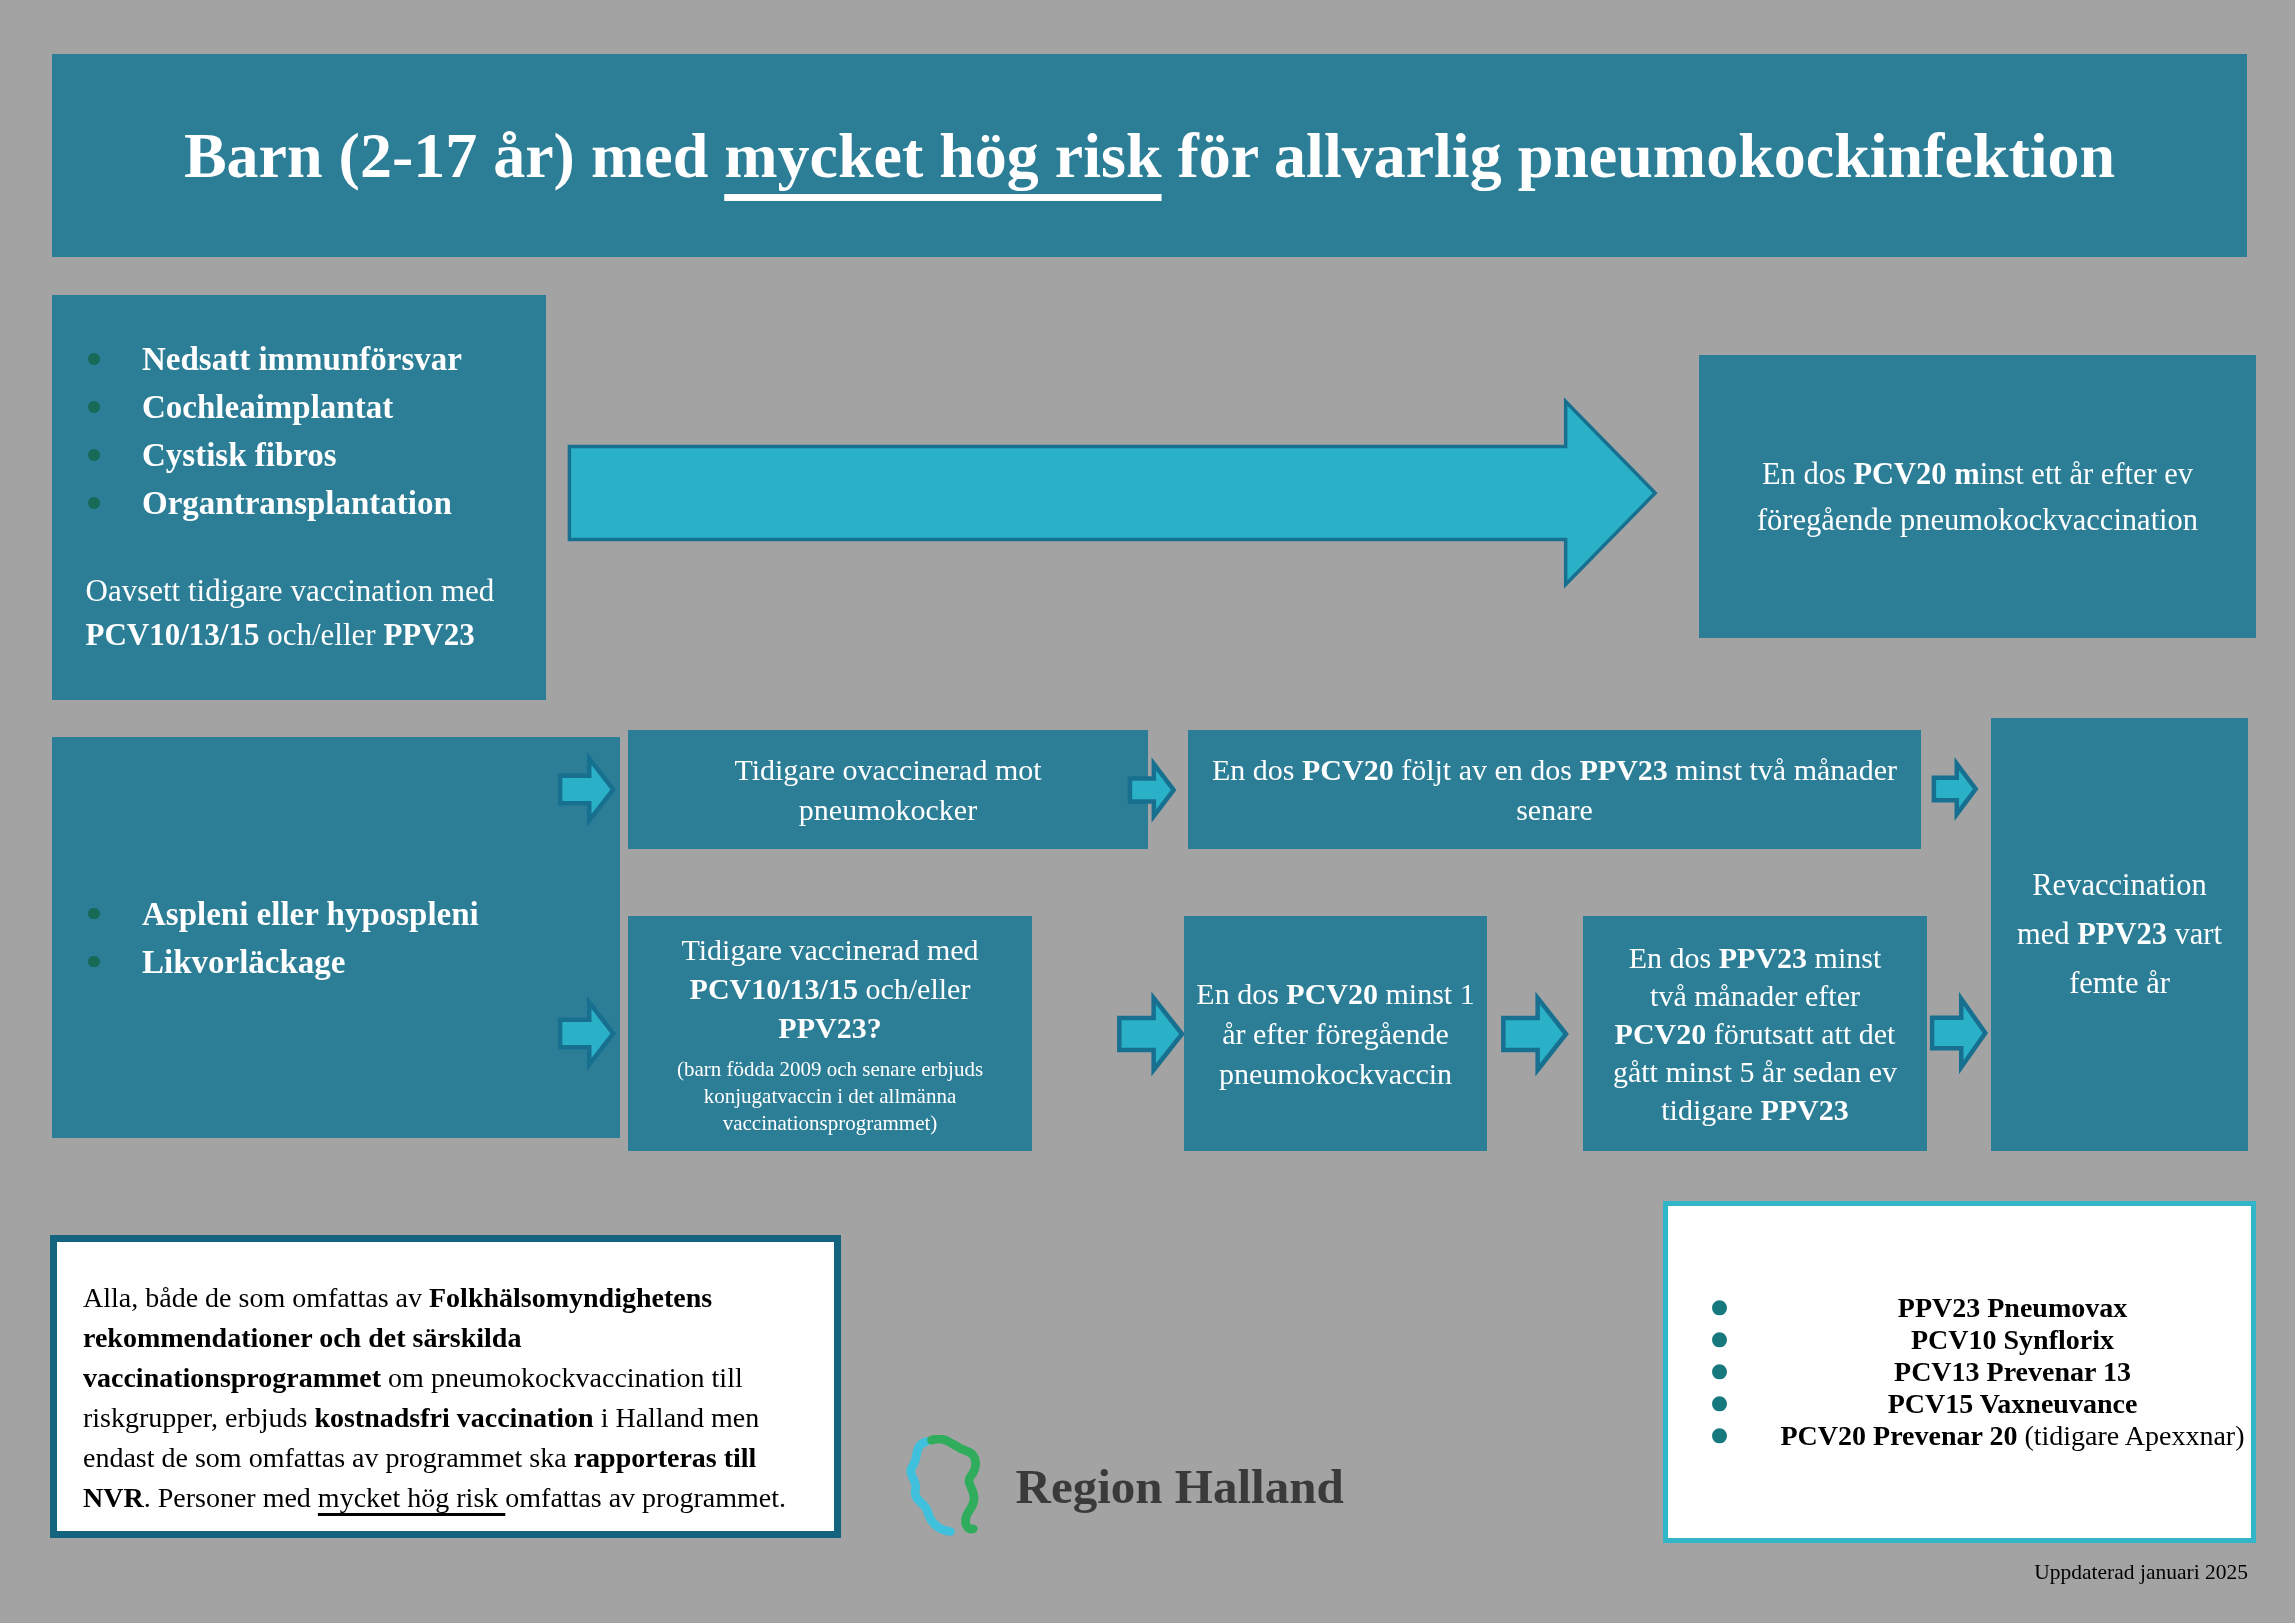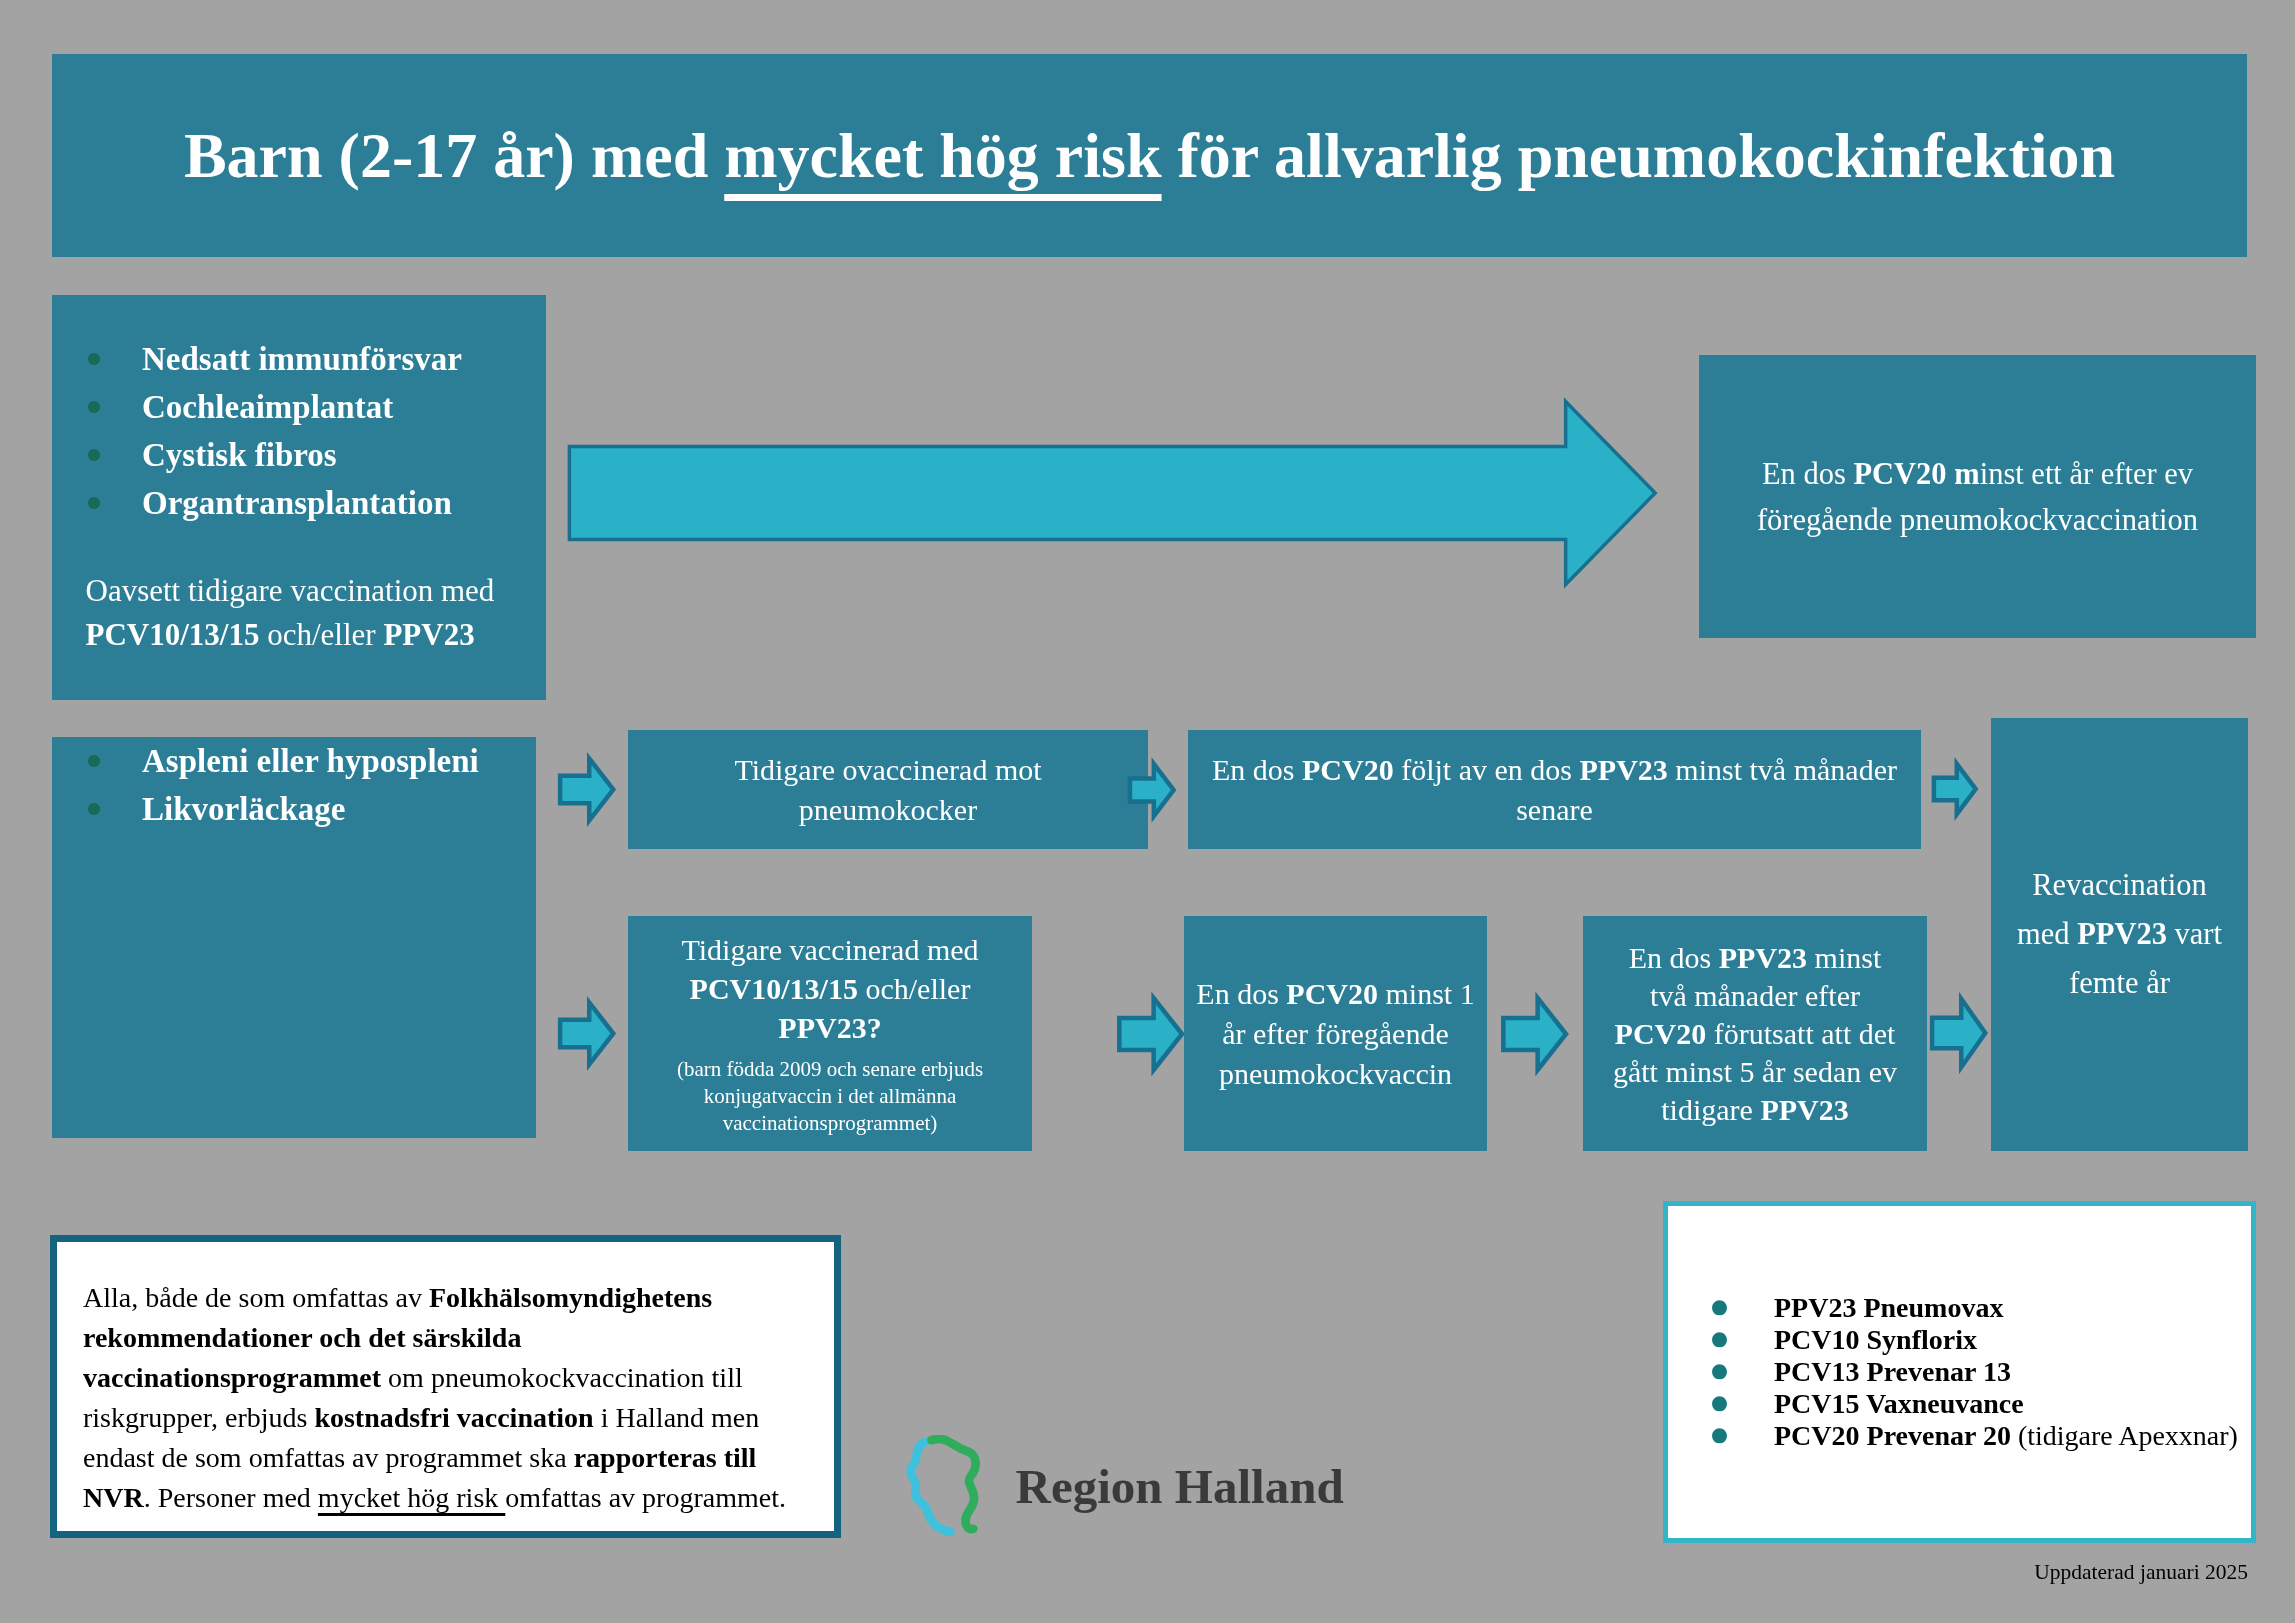--- a/index.html
+++ b/index.html
@@ -18,21 +18,21 @@
   .dot-list { list-style:none; }
   .dot-list li { position:relative; padding-left:69px; font-weight:bold; font-size:33px; line-height:48px; }
   .dot-list li::before {
     content:""; position:absolute; left:15.3px; top:18px;
     width:11.8px; height:11.8px; border-radius:50%; background:var(--bullet-dark);
   }
   #box-top-left .para { margin-top:42px; font-size:31px; line-height:44px; padding:0 14px 0 12.5px; font-weight:normal; }
 
   #box-top-right { left:1699px; top:355px; width:557px; height:283px; font-size:30.5px; line-height:46px; padding:0 36px; }
 
-  #box-mid-left { left:52px; top:737px; width:484px; height:401px; display:flex; flex-direction:column; padding:0 21px; }
+  #box-mid-left { left:52px; top:737px; width:568px; height:401px; display:flex; flex-direction:column; justify-content:center; padding:0 21px; }
 
   #box-r1a { left:628px;  top:730px; width:520px;  height:119px; font-size:30px; line-height:40px; padding:0 49px; }
   #box-r1b { left:1188px; top:730px; width:733px; height:119px; font-size:30px; line-height:40px; padding:0 19.4px; }
   #box-rev { left:1991px; top:718px; width:257px;  height:433px; font-size:30.5px; line-height:49px; padding:0 12.5px; }
   #box-r2a { left:628px;  top:916px; width:404px;  height:235px; font-size:30px; line-height:39px; padding:0 29px; flex-direction:column; }
   #box-r2a .small { font-size:21px; line-height:27px; margin-top:8.3px; font-weight:normal; }
   #box-r2b { left:1184px; top:916px; width:303px;  height:235px; font-size:30px; line-height:40px; padding:0 12px; }
   #box-r2c { left:1583px; top:916px; width:344px;  height:235px; font-size:30px; line-height:38px; padding:0 26px; }
 
   svg.block-arrow { position:absolute; overflow:visible; }
@@ -47,21 +47,21 @@
   }
   #note-box .u { text-decoration:underline; text-decoration-thickness:2.8px; text-underline-offset:6.2px; }
 
   #logo { position:absolute; left:898px; top:1435px; display:flex; align-items:center; gap:23.6px; }
   #logo svg { display:block; }
   #logo-text { font-size:49px; font-weight:bold; color:var(--logo-text); white-space:nowrap; }
 
   #vax-box {
     position:absolute; left:1663px; top:1201px; width:593px; height:342px;
     border:5.6px solid var(--vax-border); background:#fff;
-    display:flex; flex-direction:column; justify-content:space-evenly; padding:9.7px 0;
+    display:flex; flex-direction:column; justify-content:space-evenly; padding:9.7px 0;text-align:center;
   }
   #vax-box ul { list-style:none; }
   #vax-box li { position:relative; padding-left:106px; font-size:28px; font-weight:bold; color:#000; }
   #vax-box li::before {
     content:""; position:absolute; left:44px; top:50%; transform:translateY(-50%);
     width:15.3px; height:15.3px; border-radius:50%; background:var(--vax-bullet);
   }
   #vax-box li .rest { font-weight:normal; }
 
   #updated { position:absolute; right:47px; top:1560px; font-size:21.5px; color:#000; }

